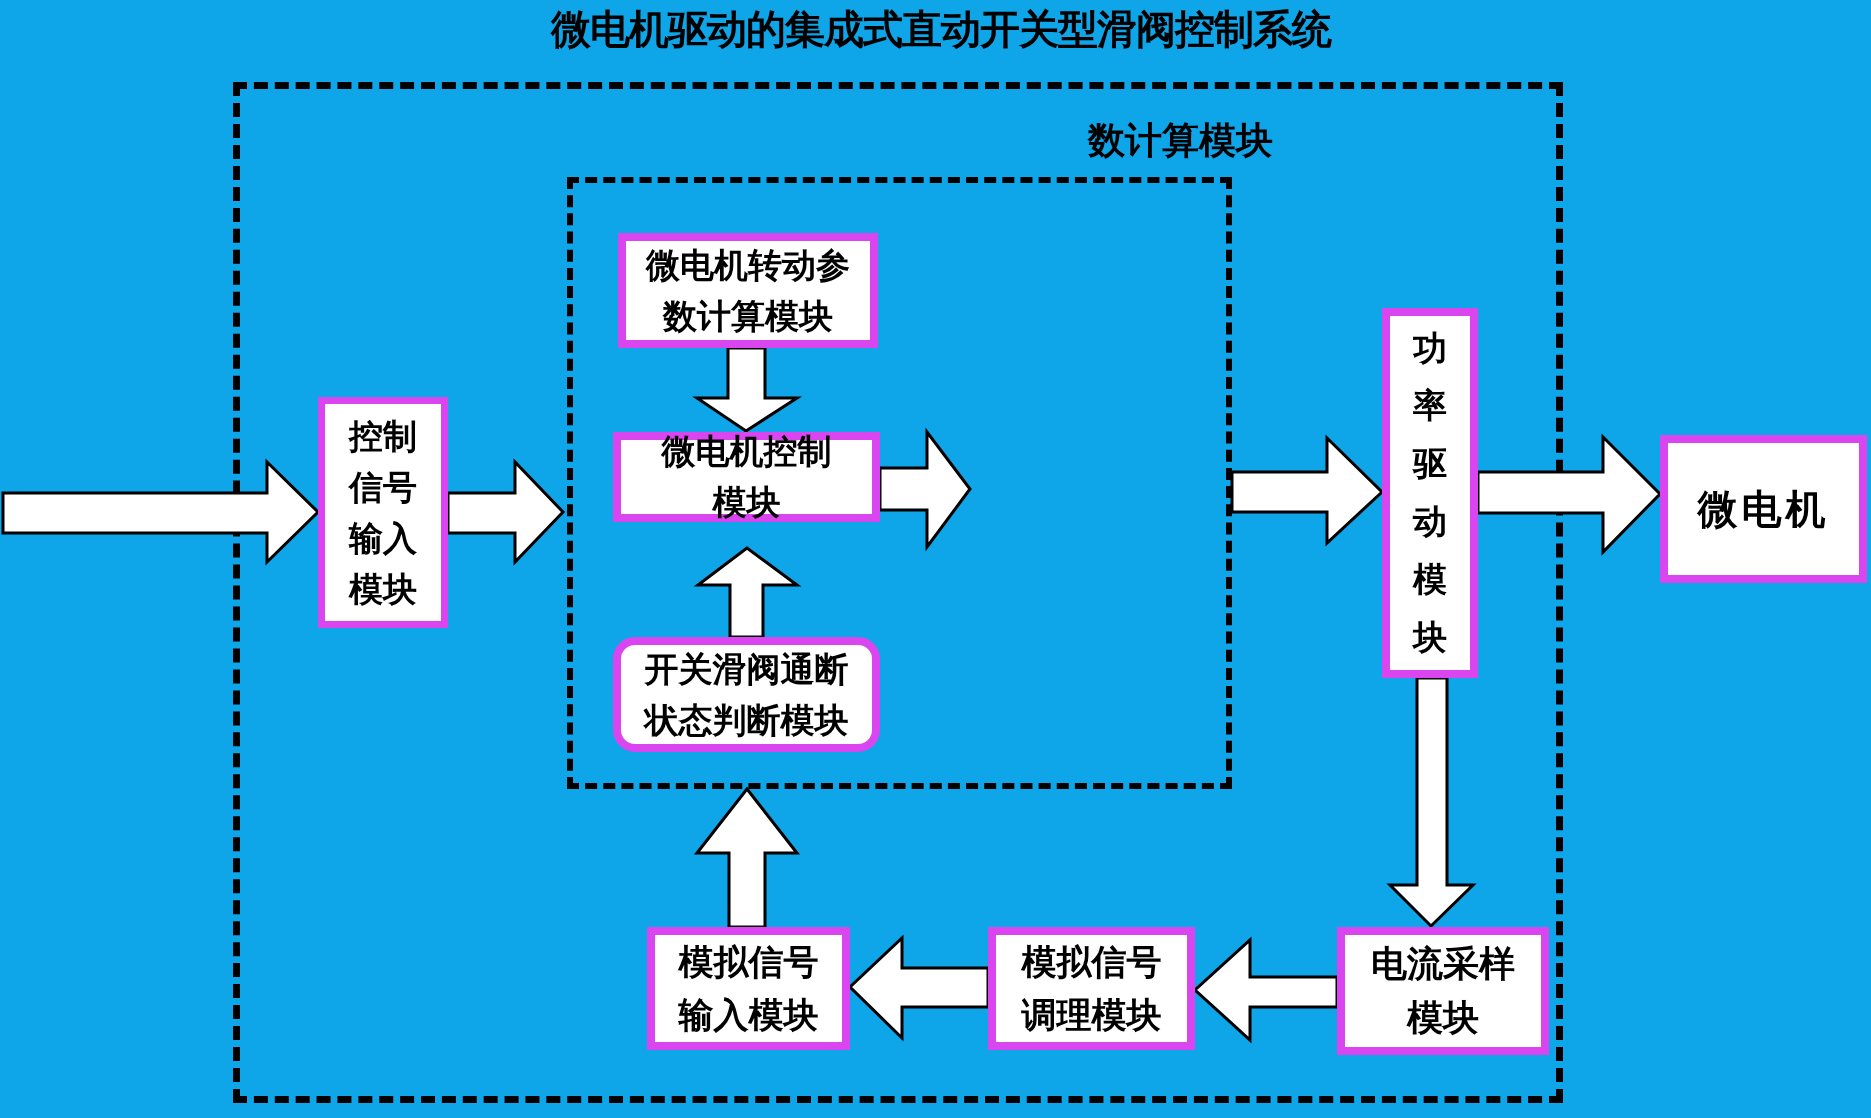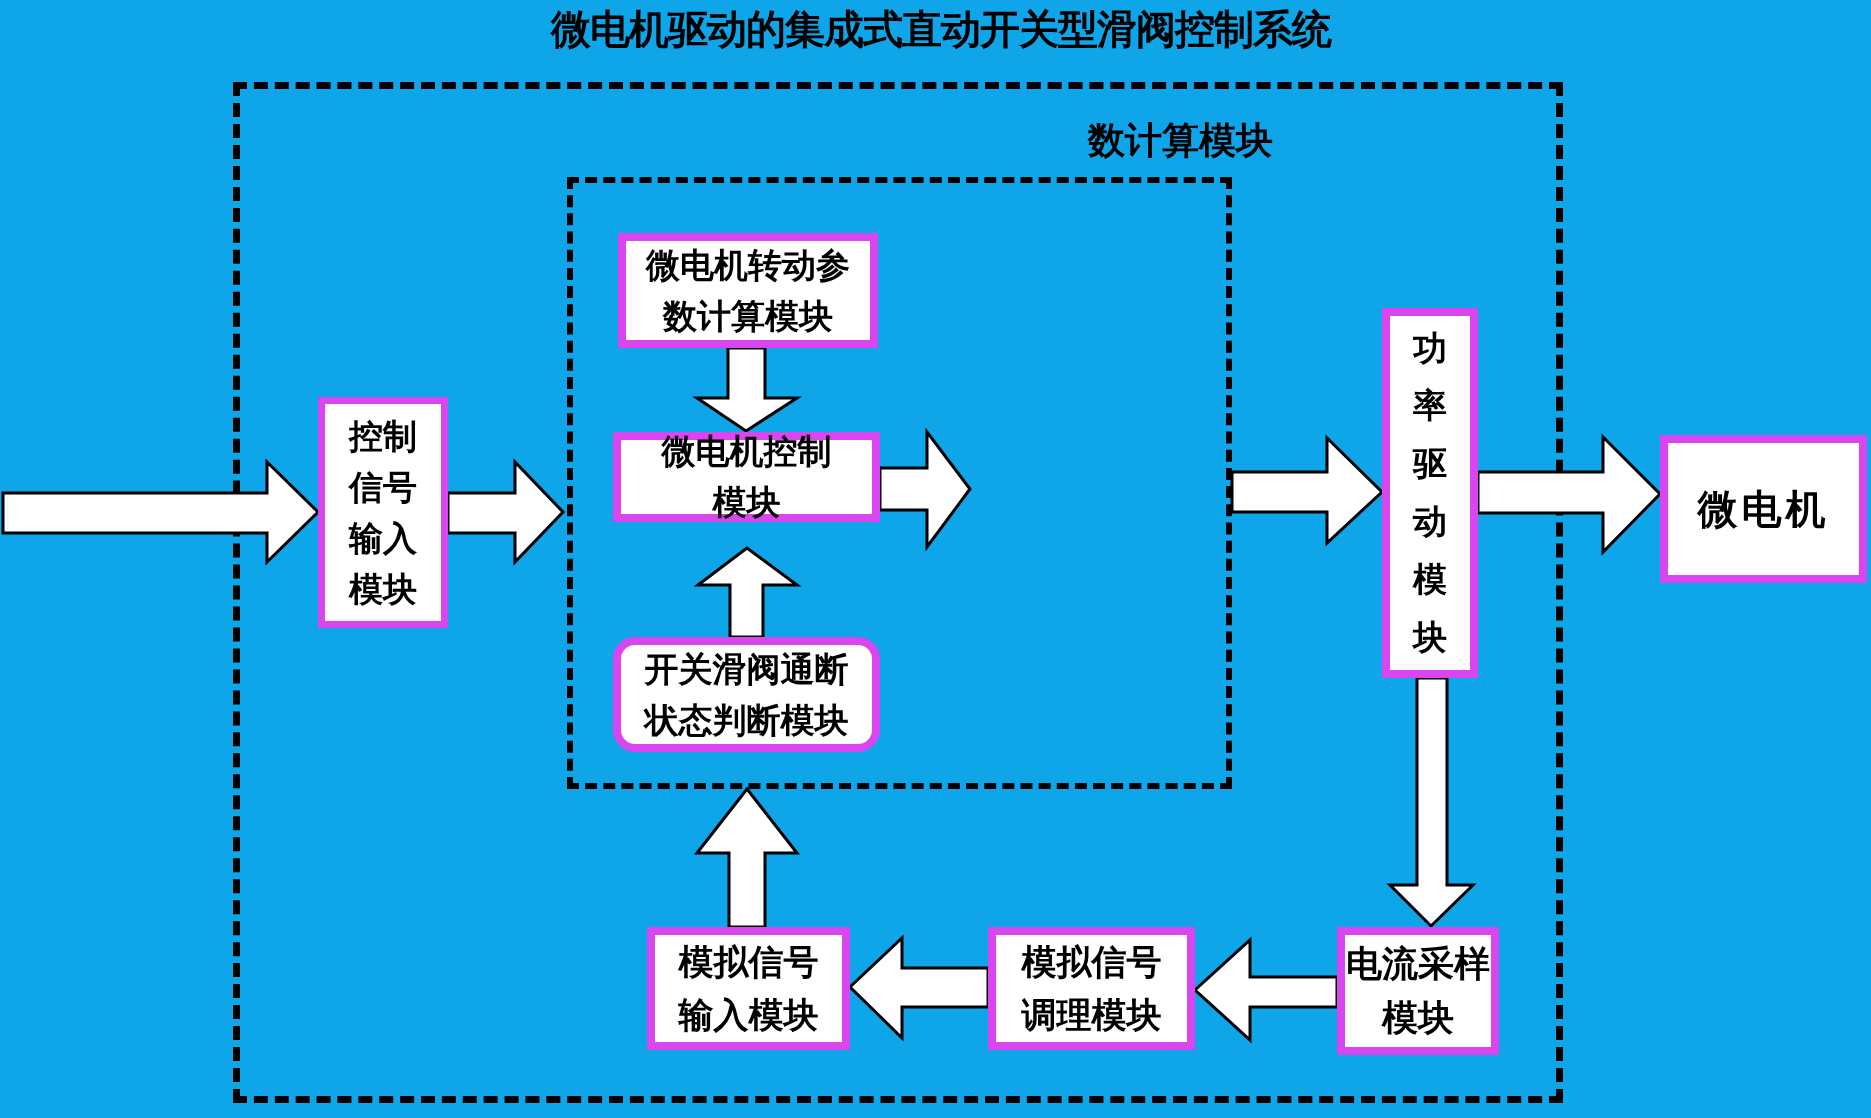--- a/index.html
+++ b/index.html
@@ -33,21 +33,21 @@
     text-align:center;font-weight:bold;
     white-space:pre-line;line-height:1.5;
   }
   .b-csi{left:318px;top:397px;width:130px;height:231px;font-size:34px;border-width:7px;}
   .b-mrp{left:618px;top:233px;width:260px;height:115px;font-size:34px;}
   .b-mc {left:613px;top:432px;width:267px;height:90px;font-size:34px;}
   .b-pwm{left:968px;top:433px;width:222px;height:114px;font-size:34px;}
   .b-vsj{left:613px;top:637px;width:267px;height:115px;font-size:34px;border-radius:22px;}
   .b-pd {left:1382px;top:308px;width:96px;height:370px;font-size:34px;line-height:1.7;}
   .b-mm {left:1660px;top:420px;width:207px;height:148px;font-size:40px;border-width:8px;letter-spacing:4px;margin-top:15px;}
-  .b-cs {left:1337px;top:927px;width:162px;height:128px;font-size:36px;}
+  .b-cs {left:1337px;top:927px;width:212px;height:128px;font-size:36px;}
   .b-ac {left:988px;top:927px;width:207px;height:123px;font-size:35px;}
   .b-ai {left:647px;top:927px;width:203px;height:123px;font-size:35px;}
   svg.arrows{position:absolute;left:0;top:0;width:1871px;height:1118px;pointer-events:none;}
   svg.arrows polygon{fill:#ffffff;stroke:#000000;stroke-width:3;stroke-linejoin:miter;}
 </style>
 </head>
 <body>
 
 <div class="canvas">
 

